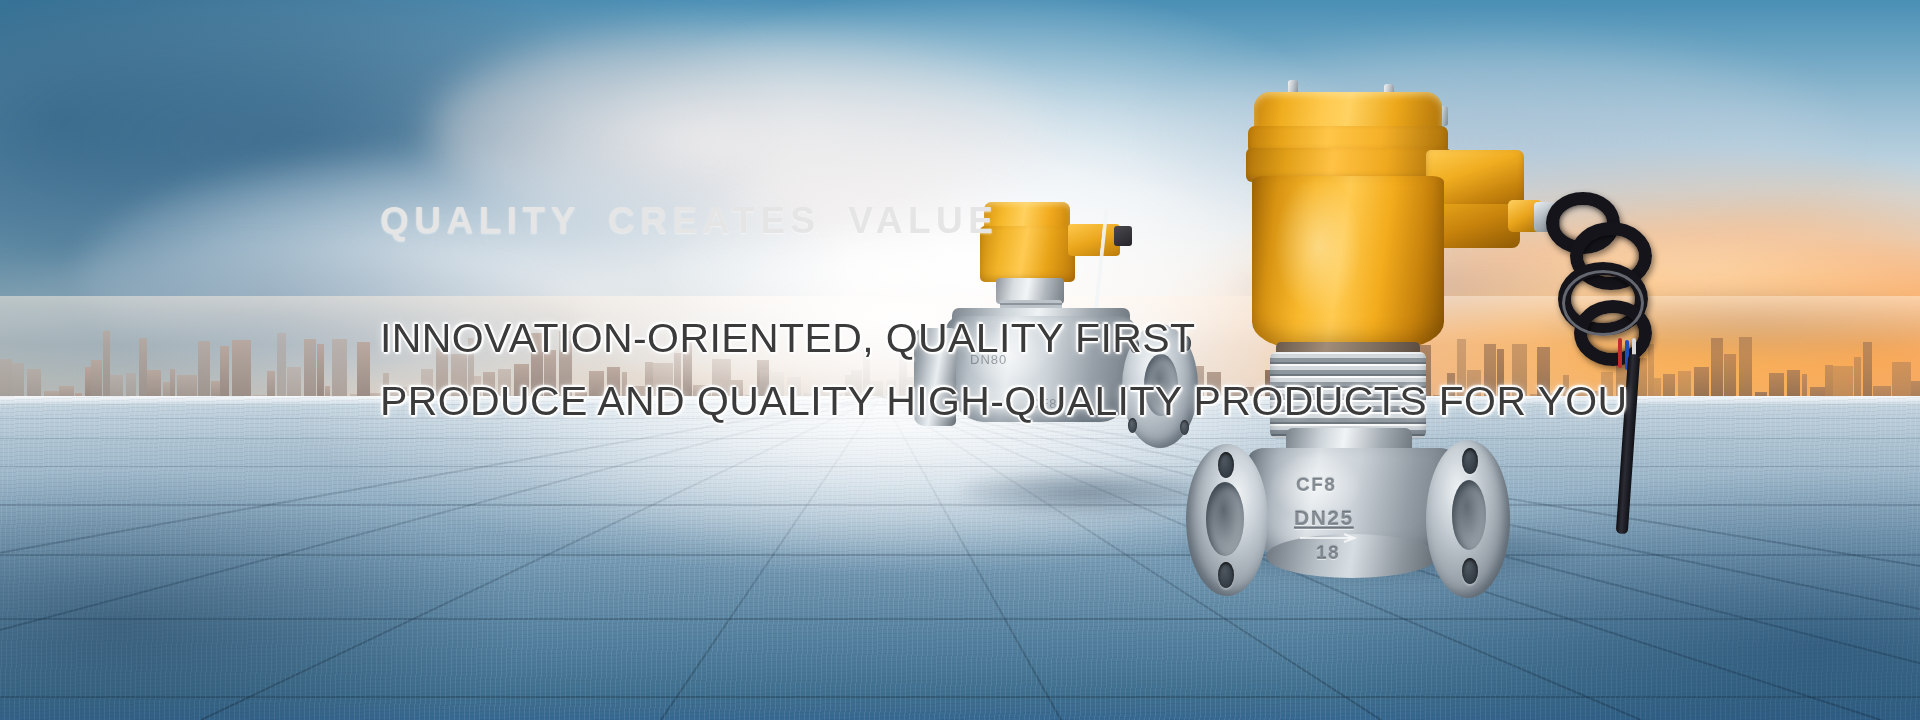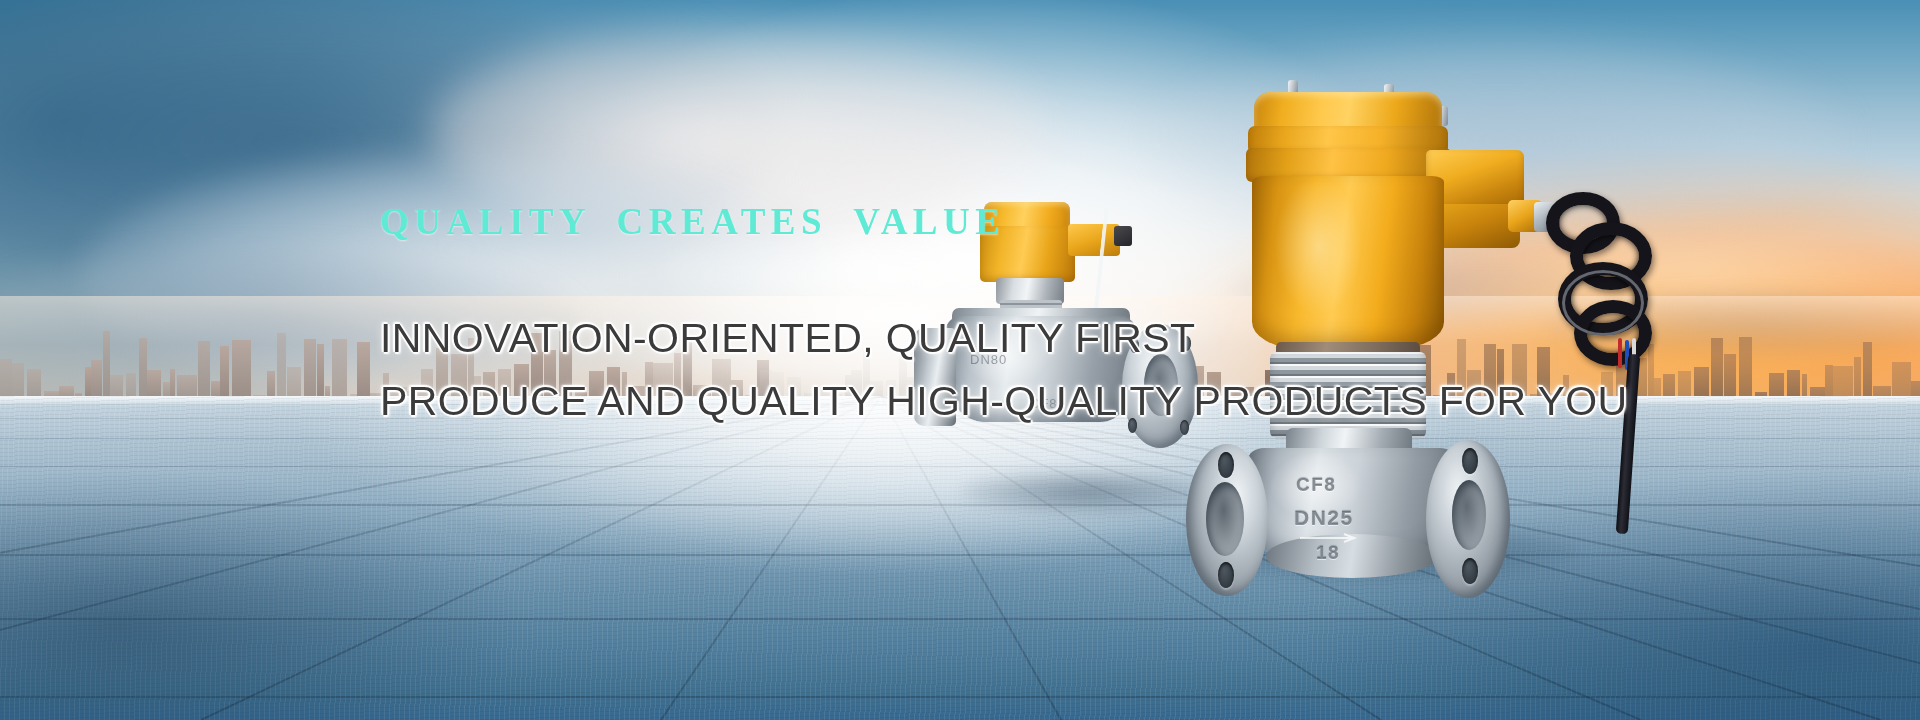--- a/index.html
+++ b/index.html
@@ -367,22 +367,22 @@
     filter:blur(7px);
   }
 
   
   .content { position:absolute; left:0; top:0; width:1920px; height:720px; }
 
   .eyebrow {
     position:absolute; left:380px; top:200px;
     font-size:37px; font-weight:700;
     letter-spacing:5.5px; word-spacing:12px;
-    font-family:Liberation Serif, serif;
-    color:#5eead4;
+    font-family:Liberation Sans, sans-serif;
+    color:#e5e5e5;
     text-shadow:0 1px 2px rgba(255,255,255,.55);
     white-space:nowrap;
   }
 
   .subline {
     position:absolute; left:380px;
     font-size:41px; font-weight:400;
     letter-spacing:.4px;
     font-family:"Liberation Sans", sans-serif;
     color:#3b3b3b;
@@ -664,21 +664,21 @@
     <div class="vfg-fl-lin"></div>
     <div class="vfg-fl-r"></div>
     <div class="vfg-fl-rin"></div>
 
     <div class="vfg-hole" style="left:48px;  top:360px;"></div>
     <div class="vfg-hole" style="left:48px;  top:470px;"></div>
     <div class="vfg-hole" style="left:292px; top:356px;"></div>
     <div class="vfg-hole" style="left:292px; top:466px;"></div>
 
     <div class="cast-mark" style="left:126px; top:382px; font-size:19px;">CF8</div>
-    <div class="cast-mark" style="left:124px; top:414px; font-size:21px;">DN25</div>
+    <div class="cast-mark" style="left:124px; top:414px; font-size:21px;text-decoration:underline;">DN25</div>
     <svg class="cast-mark" style="left:128px; top:440px;" width="64" height="12">
       <path d="M2 6 H54 M46 2 L56 6 L46 10" stroke="rgba(255,255,255,.72)" stroke-width="2.2" fill="none"></path>
     </svg>
     <div class="cast-mark" style="left:146px; top:450px; font-size:19px;">18</div>
 
     <div class="cable-coil">
       <div class="ring" style="left:6px;  top:4px;   width:74px; height:62px;"></div>
       <div class="ring" style="left:30px; top:34px;  width:82px; height:68px;"></div>
       <div class="ring" style="left:18px; top:74px;  width:90px; height:74px;"></div>
       <div class="ring" style="left:34px; top:112px; width:78px; height:66px;"></div>

